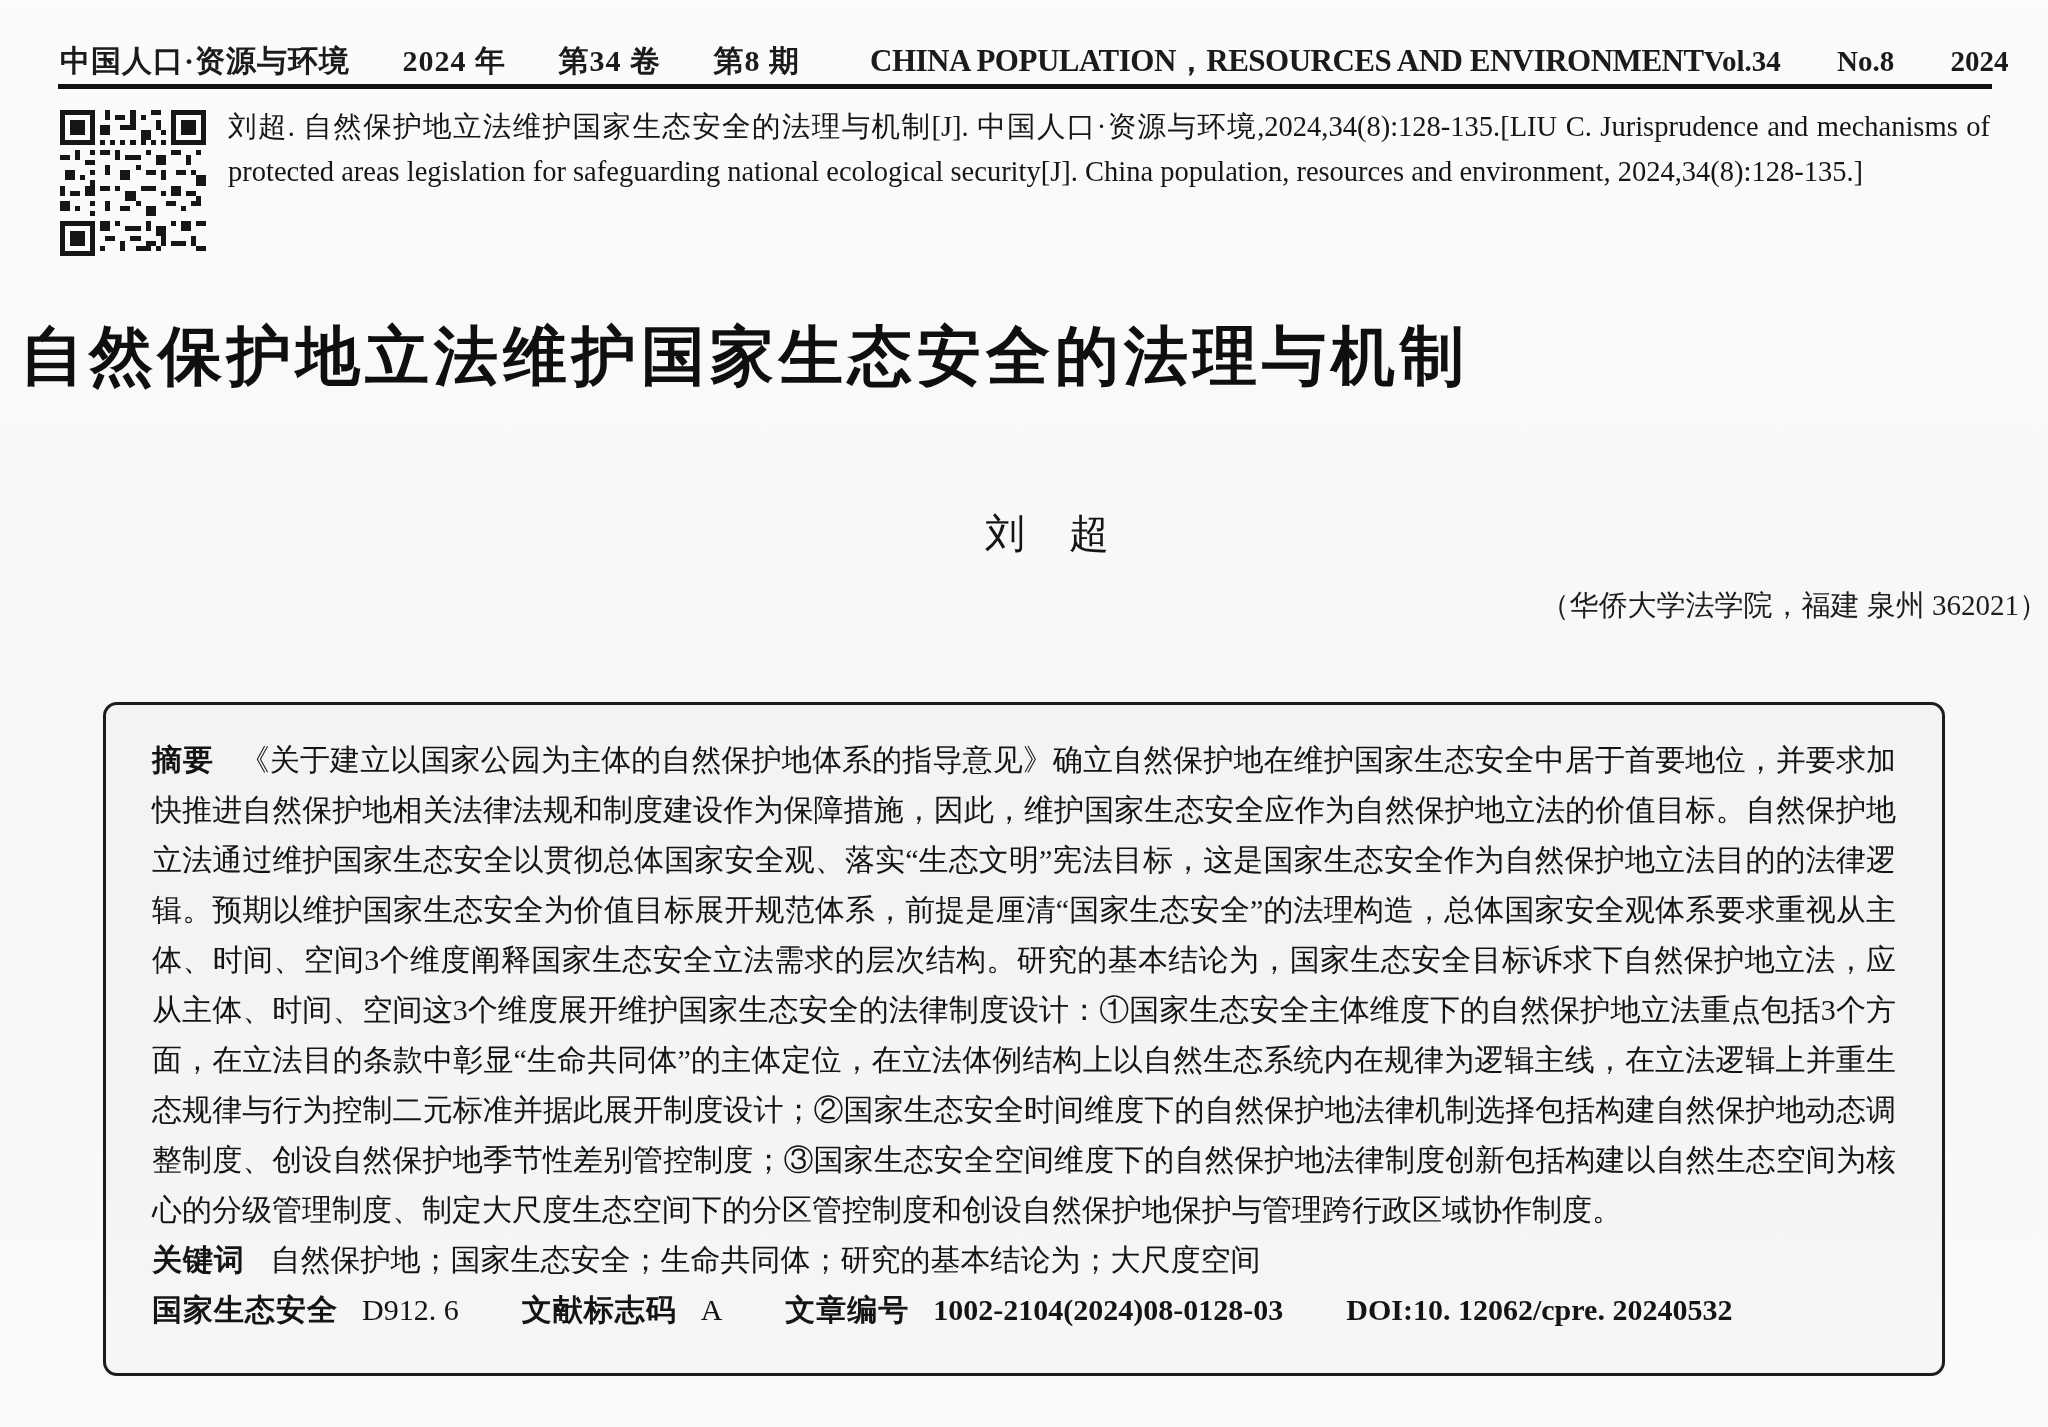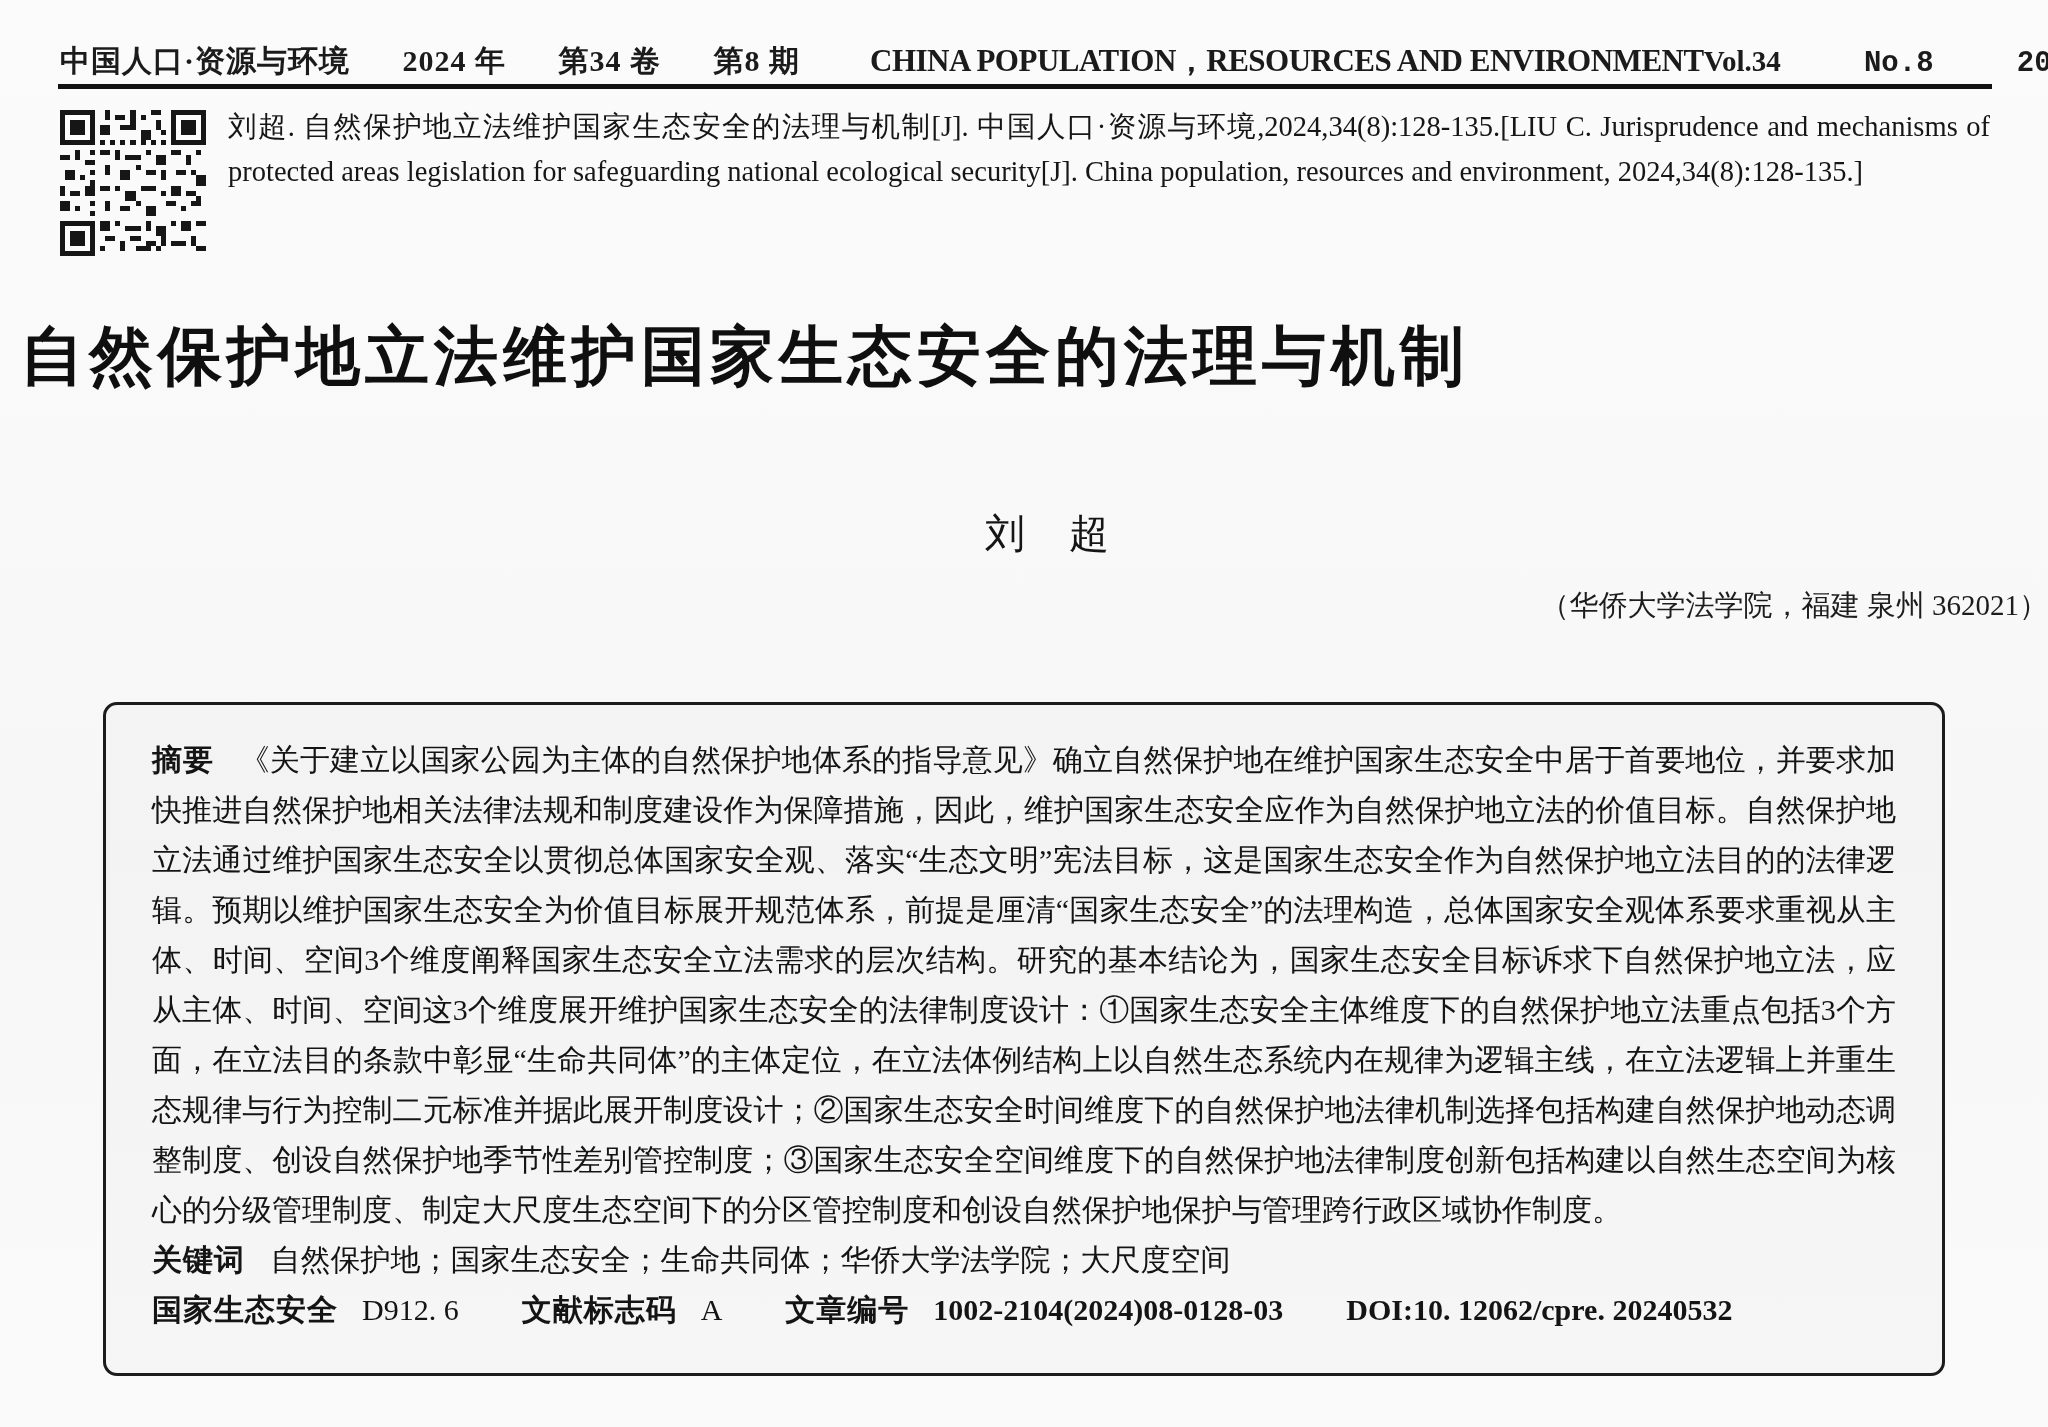--- a/index.html
+++ b/index.html
@@ -17,21 +17,21 @@
   .jheader{
     position:absolute;left:60px;right:56px;top:40px;
     display:flex;justify-content:space-between;align-items:baseline;
     font-weight:700;white-space:nowrap;
   }
   .jh-left{font-size:30px;letter-spacing:1px;}
   .jh-left span{margin-right:0;}
   .jh-left span + span{margin-left:44px;}
   .jh-mid{font-size:31px;letter-spacing:-0.5px;margin-left:70px;}
   .jh-right{font-size:29px;}
-  .jh-right span + span{margin-left:76px;font-family:Liberation Mono, monospace;}
+  .jh-right span + span{margin-left:49px;}
 
   .rule{position:absolute;left:58px;right:56px;top:84px;height:5px;background:#121212;}
 
   
   .citation{position:absolute;left:60px;right:58px;top:104px;display:flex;}
   .qr{width:146px;height:146px;flex:0 0 146px;margin-top:6px;}
   .cite-text{
     margin:0 0 0 22px;flex:1;
     font-size:28.5px;line-height:45px;text-align:justify;
     color:#161616;
@@ -197,18 +197,18 @@
   </div>
 
   <h1 class="title">自然保护地立法维护国家生态安全的法理与机制</h1>
 
   <div class="author">刘　超</div>
   <div class="affil">（华侨大学法学院，福建 泉州 362021）</div>
 
   <section class="absbox">
     <p class="abs"><span class="lbl gap-r">摘要</span><span>《关于建立以国家公园为主体的自然保护地体系的指导意见》确立自然保护地在维护国家生态安全中居于首要地位，并要求加快推进自然保护地相关法律法规和制度建设作为保障措施，因此，维护国家生态安全应作为自然保护地立法的价值目标。自然保护地立法通过维护国家生态安全以贯彻总体国家安全观、落实“生态文明”宪法目标，这是国家生态安全作为自然保护地立法目的的法律逻辑。预期以维护国家生态安全为价值目标展开规范体系，前提是厘清“国家生态安全”的法理构造，总体国家安全观体系要求重视从主体、时间、空间3个维度阐释国家生态安全立法需求的层次结构。研究的基本结论为，国家生态安全目标诉求下自然保护地立法，应从主体、时间、空间这3个维度展开维护国家生态安全的法律制度设计：①国家生态安全主体维度下的自然保护地立法重点包括3个方面，在立法目的条款中彰显“生命共同体”的主体定位，在立法体例结构上以自然生态系统内在规律为逻辑主线，在立法逻辑上并重生态规律与行为控制二元标准并据此展开制度设计；②国家生态安全时间维度下的自然保护地法律机制选择包括构建自然保护地动态调整制度、创设自然保护地季节性差别管控制度；③国家生态安全空间维度下的自然保护地法律制度创新包括构建以自然生态空间为核心的分级管理制度、制定大尺度生态空间下的分区管控制度和创设自然保护地保护与管理跨行政区域协作制度。</span></p>
 
-    <p class="kw"><span class="lbl gap-r">关键词</span><span>自然保护地；国家生态安全；生命共同体；华侨大学法学院；大尺度空间</span></p>
+    <p class="kw"><span class="lbl gap-r">关键词</span><span>自然保护地；国家生态安全；生命共同体；研究的基本结论为；大尺度空间</span></p>
 
     <p class="meta"><span class="lbl">国家生态安全</span><span class="mv">D912. 6</span><span class="lbl sep">文献标志码</span><span class="mv">A</span><span class="lbl sep">文章编号</span><span class="bv">1002-2104(2024)08-0128-03</span><span class="doi">DOI:10. 12062/cpre. 20240532</span></p>
   </section>
 
 </div>
 
 </body></html>

